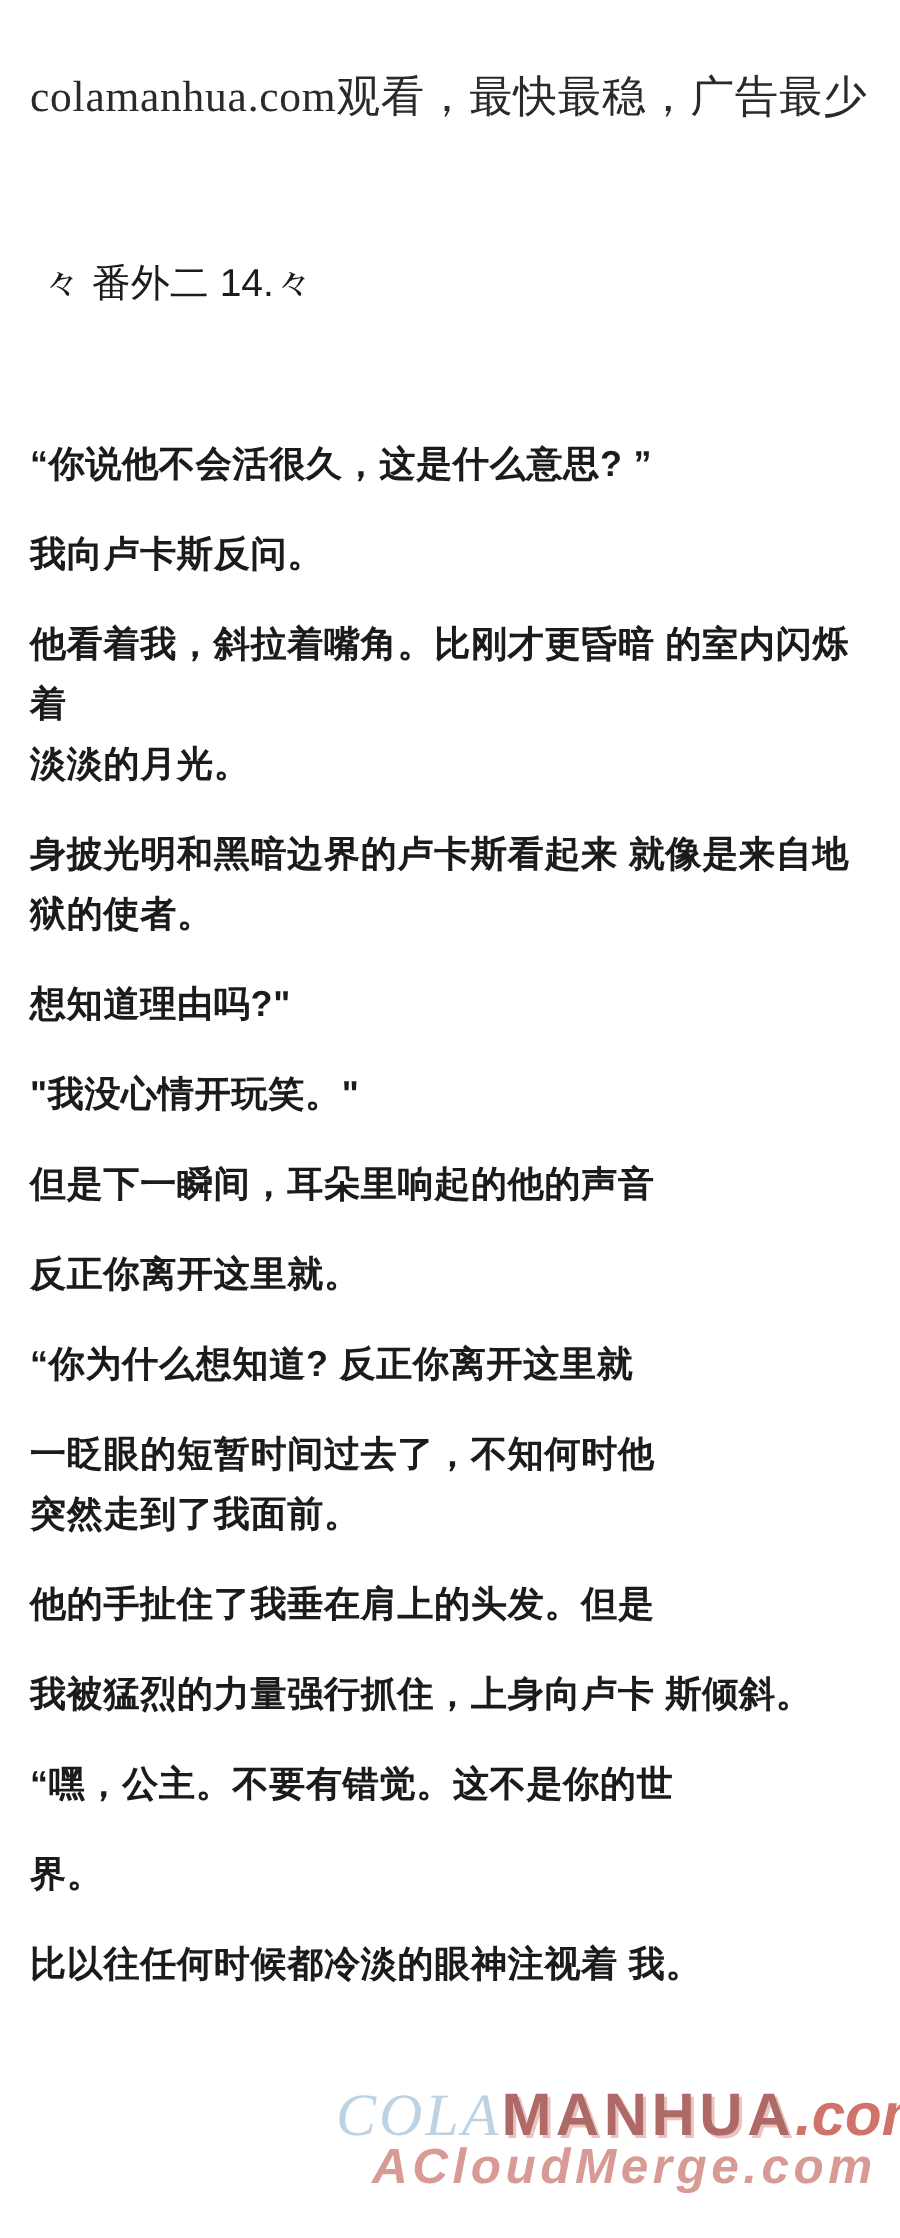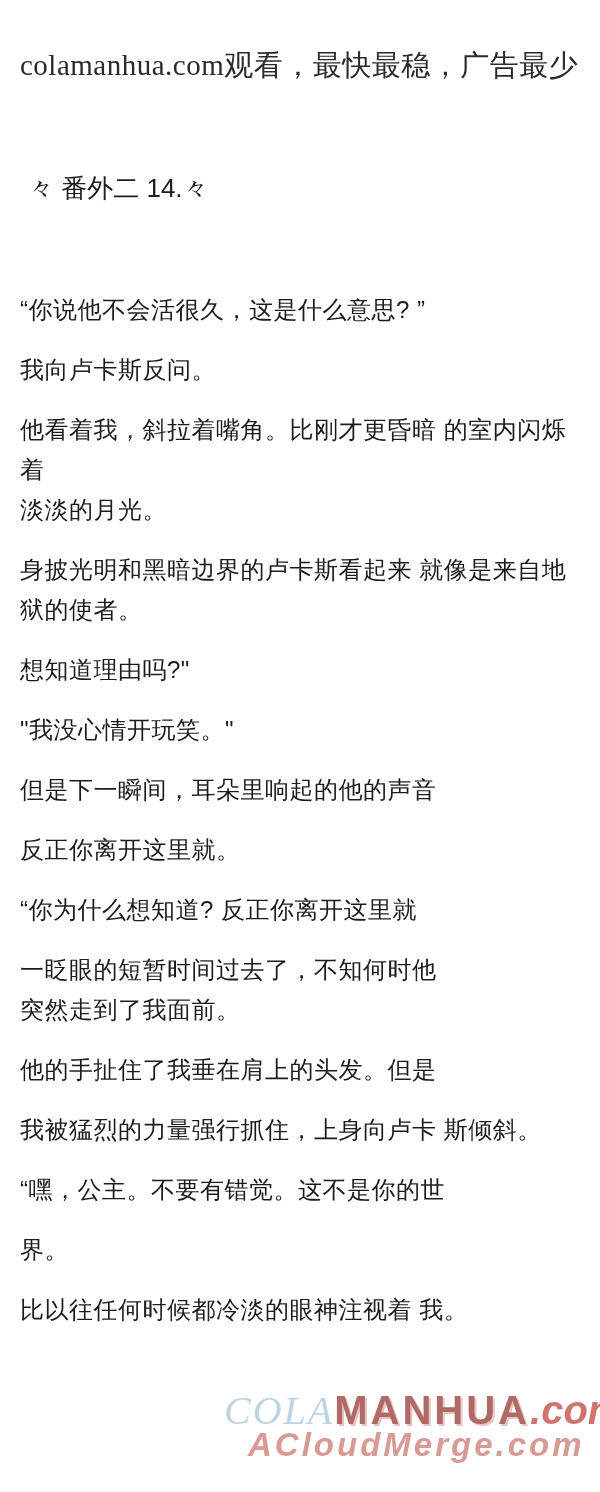--- a/index.html
+++ b/index.html
@@ -34,21 +34,21 @@
     font-weight: 500;
     color: #1c1c1c;
   }
   .article {
     margin-top: 86px;
   }
   .para {
     margin: 0 0 20px 0;
     font-size: 24px;
     line-height: 40px;
-    font-weight: 400;
+    font-weight: 700;
     color: #1b1b1b;
     white-space: pre-line;
     letter-spacing: 0.5px;
   }
   .watermark {
     position: absolute;
     left: 224px;
     top: 1388px;
     z-index: 3;
     opacity: 0.82;

